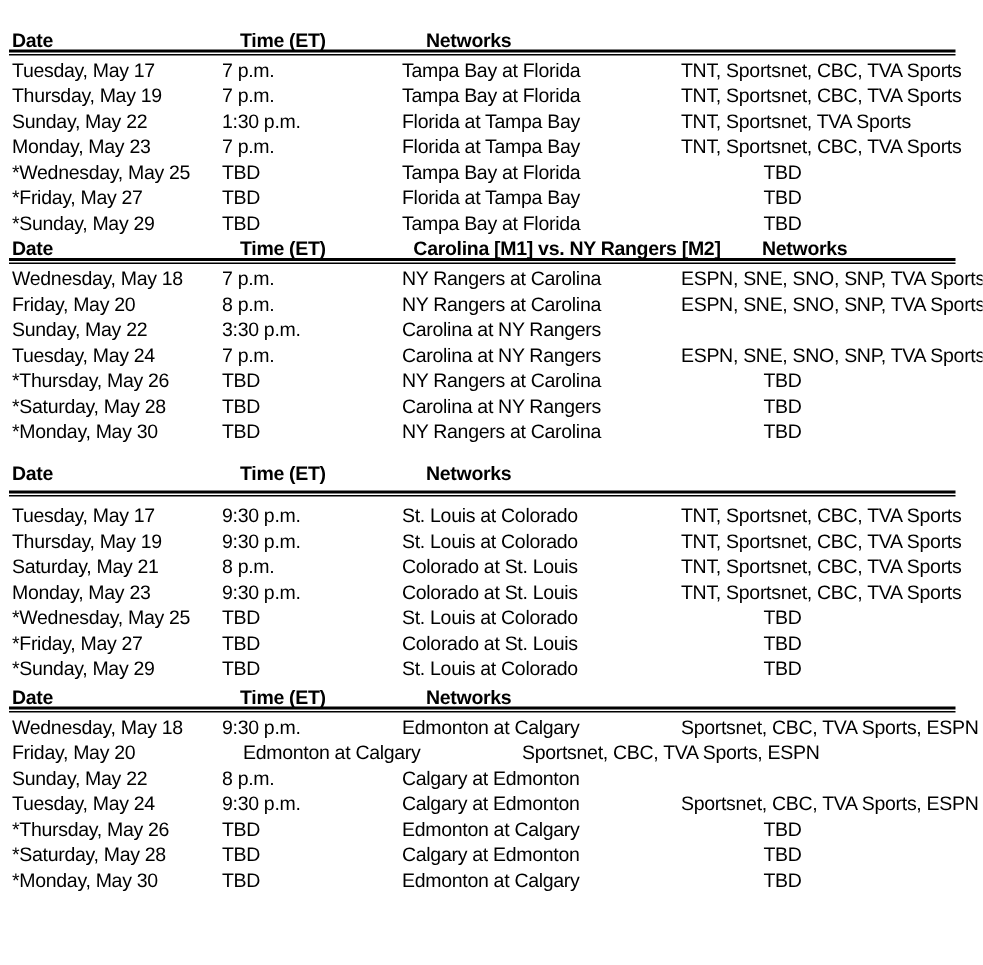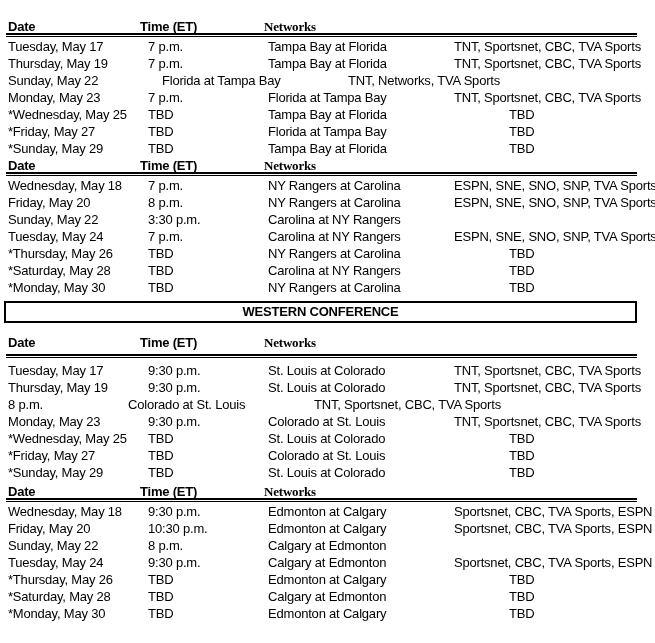--- a/index.html
+++ b/index.html
@@ -21,25 +21,25 @@
   .conf-1 .ser-1{margin-top:4px;}
   .header-row{display:flex;height:13px;line-height:13px;font-weight:bold;white-space:nowrap;}
   .rule{margin:0 18px 0 6px;border-top:2px solid #000;border-bottom:1px solid #000;height:1px;}
   .conf-1 .ser-0 .rule{margin-top:5px;}
   .rows{margin-top:1px;}
   .conf-1 .ser-0 .rows{margin-top:4px;}
   .row{display:flex;height:17px;line-height:17px;white-space:nowrap;}
   .cell{box-sizing:border-box;flex:none;}
   .c-date{width:140px;padding-left:8px;}
   .c-time{width:106px;padding-left:8px;}
-  .h-time{padding-left:0;}
+  .h-time{padding-left:0;margin-left:20px;}
   .c-matchup{width:179px;margin-left:22px;}
   .h-matchup{width:224px;text-align:center;}
   .c-networks{flex:1 1 auto;padding-left:7px;}
-  .h-networks{padding-left:18px;font-family:Liberation Serif, serif;}
+  .h-networks{padding-left:18px;}
   .c-networks.tbd{padding-left:62px;}
 </style>
 </head>
 <body>
 
 <div id="page">
   <section class="conference conf-0">
     <div>
   <div class="series-block ser-0">
     <div class="header-row">
@@ -58,22 +58,23 @@
 
   <div class="row">
     <span class="cell c-date">Thursday, May 19</span>
     <span class="cell c-time">7 p.m.</span>
     <span class="cell c-matchup">Tampa Bay at Florida</span>
     <span class="cell c-networks">TNT, Sportsnet, CBC, TVA Sports</span>
   </div>
 
   <div class="row">
     <span class="cell c-date">Sunday, May 22</span>
+    <span class="cell c-time">1:30 p.m.</span>
     <span class="cell c-matchup">Florida at Tampa Bay</span>
-    <span class="cell c-networks">TNT, Networks, TVA Sports</span>
+    <span class="cell c-networks">TNT, Sportsnet, TVA Sports</span>
   </div>
 
   <div class="row">
     <span class="cell c-date">Monday, May 23</span>
     <span class="cell c-time">7 p.m.</span>
     <span class="cell c-matchup">Florida at Tampa Bay</span>
     <span class="cell c-networks">TNT, Sportsnet, CBC, TVA Sports</span>
   </div>
 
   <div class="row">
@@ -96,20 +97,21 @@
     <span class="cell c-matchup">Tampa Bay at Florida</span>
     <span class="cell c-networks tbd">TBD</span>
   </div>
 </div>
   </div>
 
   <div class="series-block ser-1">
     <div class="header-row">
       <span class="cell c-date">Date</span>
       <span class="cell c-time h-time">Time (ET)</span>
+      <span class="cell h-matchup">Carolina [M1] vs. NY Rangers [M2]</span>
       <span class="cell c-networks h-networks">Networks</span>
     </div>
     <div class="rule"></div>
     <div class="rows">
   <div class="row">
     <span class="cell c-date">Wednesday, May 18</span>
     <span class="cell c-time">7 p.m.</span>
     <span class="cell c-matchup">NY Rangers at Carolina</span>
     <span class="cell c-networks">ESPN, SNE, SNO, SNP, TVA Sports</span>
   </div>
@@ -153,23 +155,20 @@
     <span class="cell c-time">TBD</span>
     <span class="cell c-matchup">NY Rangers at Carolina</span>
     <span class="cell c-networks tbd">TBD</span>
   </div>
 </div>
   </div>
 </div>
   </section>
 
   <section class="conference conf-1">
-    <div class="conf-box">
-      <span>WESTERN CONFERENCE</span>
-    </div>
     <div>
   <div class="series-block ser-0">
     <div class="header-row">
       <span class="cell c-date">Date</span>
       <span class="cell c-time h-time">Time (ET)</span>
       <span class="cell c-networks h-networks">Networks</span>
     </div>
     <div class="rule"></div>
     <div class="rows">
   <div class="row">
@@ -180,20 +179,21 @@
   </div>
 
   <div class="row">
     <span class="cell c-date">Thursday, May 19</span>
     <span class="cell c-time">9:30 p.m.</span>
     <span class="cell c-matchup">St. Louis at Colorado</span>
     <span class="cell c-networks">TNT, Sportsnet, CBC, TVA Sports</span>
   </div>
 
   <div class="row">
+    <span class="cell c-date">Saturday, May 21</span>
     <span class="cell c-time">8 p.m.</span>
     <span class="cell c-matchup">Colorado at St. Louis</span>
     <span class="cell c-networks">TNT, Sportsnet, CBC, TVA Sports</span>
   </div>
 
   <div class="row">
     <span class="cell c-date">Monday, May 23</span>
     <span class="cell c-time">9:30 p.m.</span>
     <span class="cell c-matchup">Colorado at St. Louis</span>
     <span class="cell c-networks">TNT, Sportsnet, CBC, TVA Sports</span>
@@ -232,21 +232,20 @@
     <div class="rows">
   <div class="row">
     <span class="cell c-date">Wednesday, May 18</span>
     <span class="cell c-time">9:30 p.m.</span>
     <span class="cell c-matchup">Edmonton at Calgary</span>
     <span class="cell c-networks">Sportsnet, CBC, TVA Sports, ESPN</span>
   </div>
 
   <div class="row">
     <span class="cell c-date">Friday, May 20</span>
-    <span class="cell c-time">10:30 p.m.</span>
     <span class="cell c-matchup">Edmonton at Calgary</span>
     <span class="cell c-networks">Sportsnet, CBC, TVA Sports, ESPN</span>
   </div>
 
   <div class="row">
     <span class="cell c-date">Sunday, May 22</span>
     <span class="cell c-time">8 p.m.</span>
     <span class="cell c-matchup">Calgary at Edmonton</span>
   </div>
 

